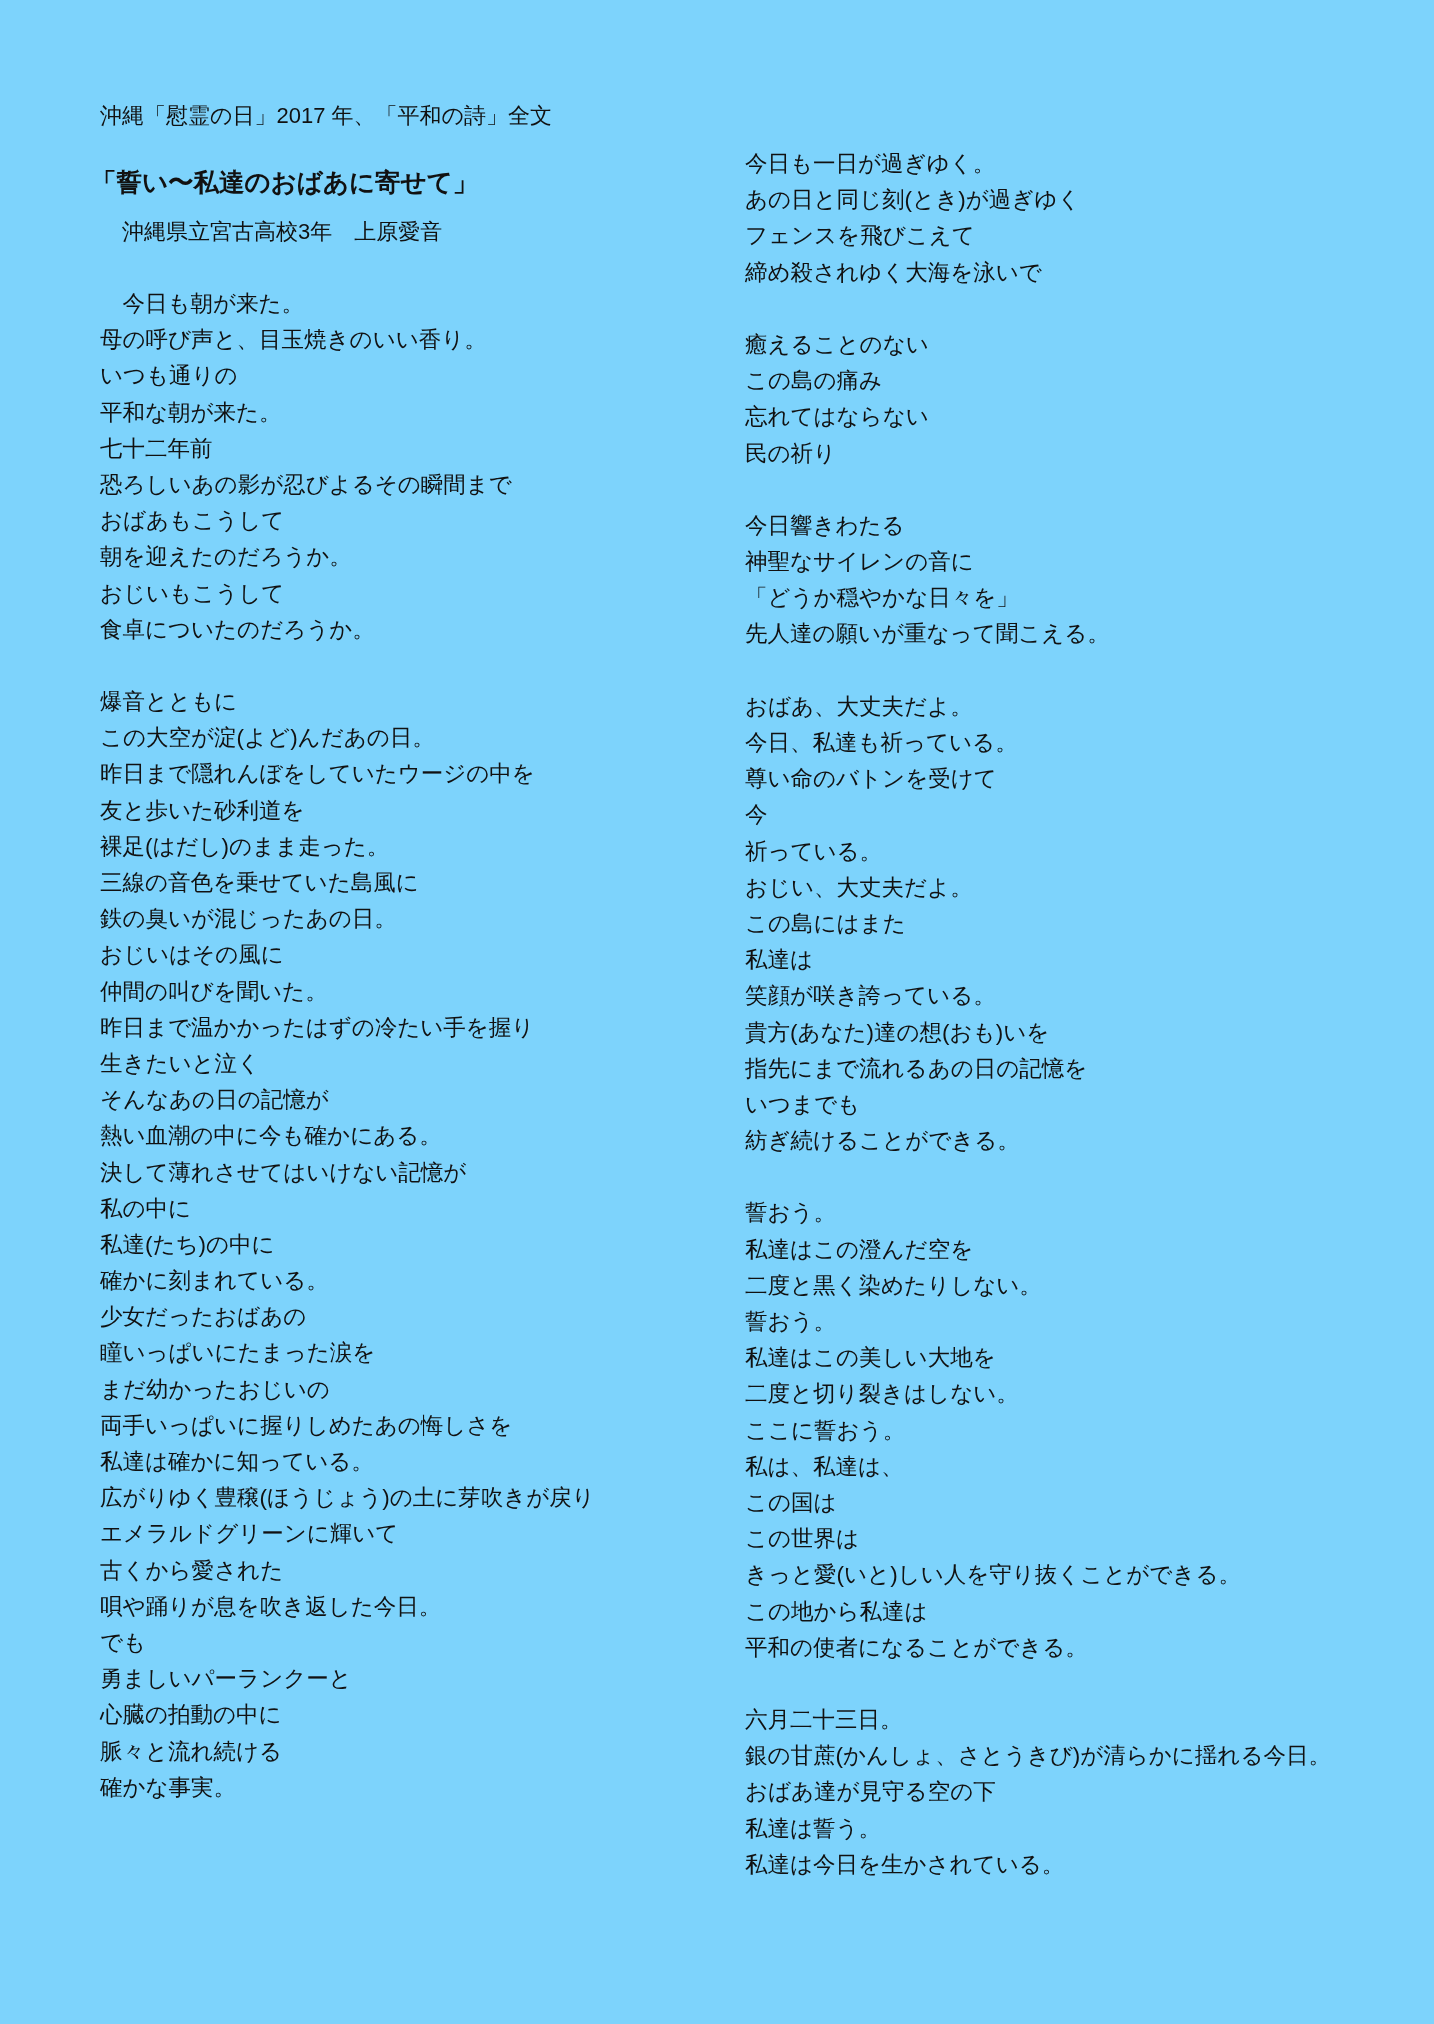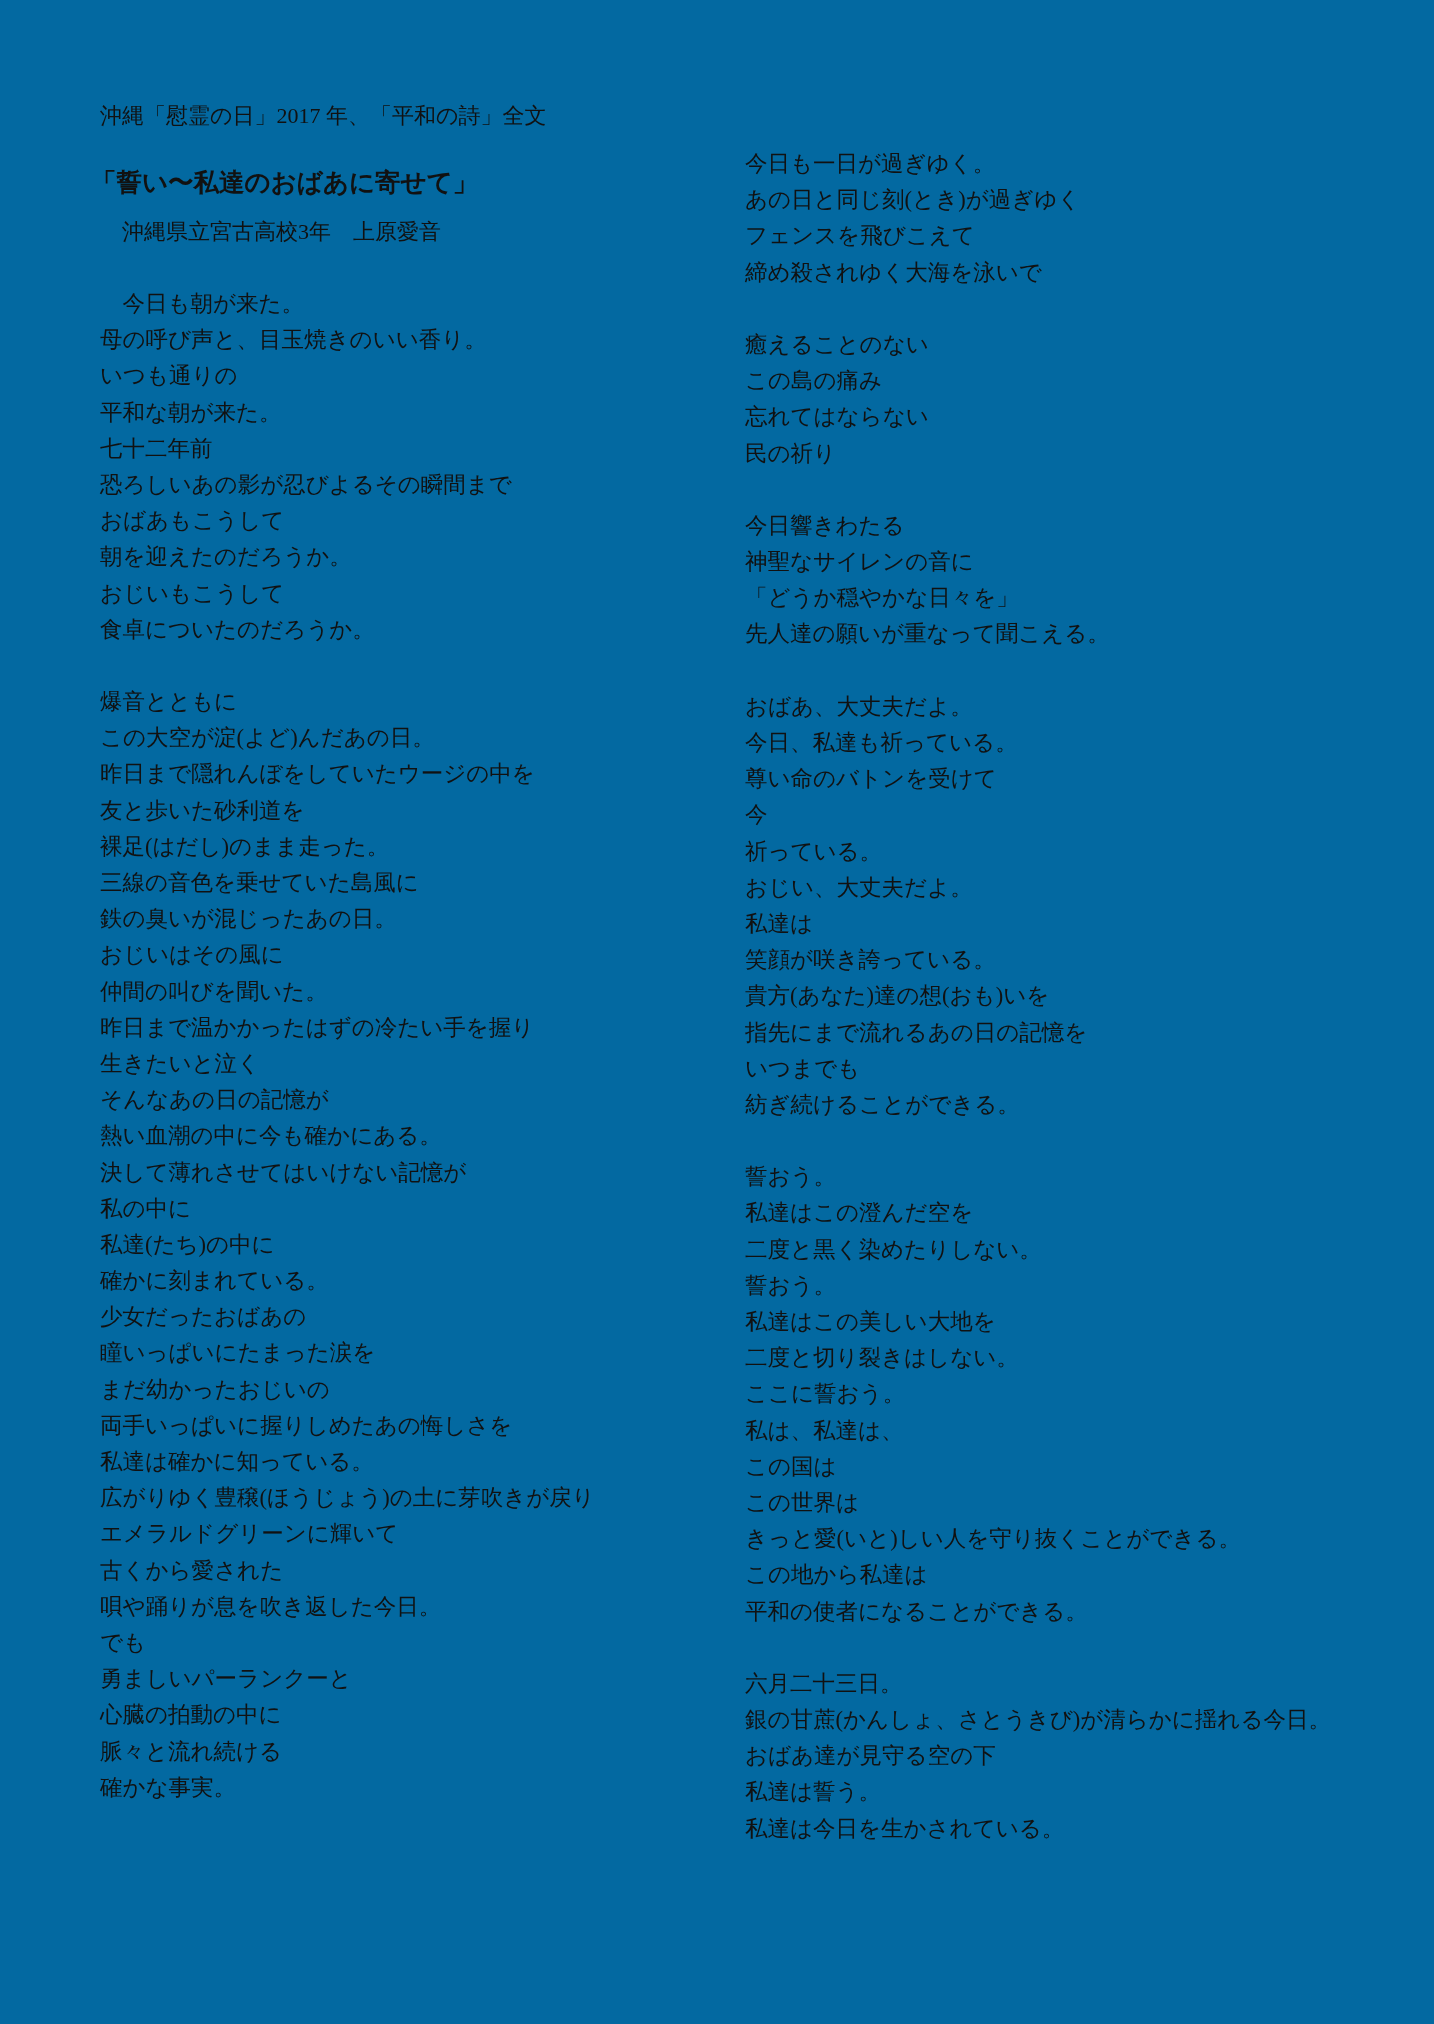--- a/index.html
+++ b/index.html
@@ -4,23 +4,23 @@
 <style>
   html, body {
     margin: 0;
     padding: 0;
     background: #ffffff;
   }
   .page {
     position: relative;
     width: 1434px;
     height: 2024px;
-    background: #0369a1;
+    background: #7dd3fc;
     overflow: hidden;
-    font-family: Liberation Serif, serif;
+    font-family: Liberation Sans, sans-serif;
     color: #111111;
   }
   .doc-header {
     position: absolute;
     left: 100px;
     top: 102px;
     font-size: 22px;
     line-height: 1.3;
     white-space: pre;
   }
@@ -129,20 +129,21 @@
       <div class="poem-line">神聖なサイレンの音に</div>
       <div class="poem-line">「どうか穏やかな日々を」</div>
       <div class="poem-line">先人達の願いが重なって聞こえる。</div>
       <div class="poem-line">&nbsp;</div>
       <div class="poem-line">おばあ、大丈夫だよ。</div>
       <div class="poem-line">今日、私達も祈っている。</div>
       <div class="poem-line">尊い命のバトンを受けて</div>
       <div class="poem-line">今</div>
       <div class="poem-line">祈っている。</div>
       <div class="poem-line">おじい、大丈夫だよ。</div>
+      <div class="poem-line">この島にはまた</div>
       <div class="poem-line">私達は</div>
       <div class="poem-line">笑顔が咲き誇っている。</div>
       <div class="poem-line">貴方(あなた)達の想(おも)いを</div>
       <div class="poem-line">指先にまで流れるあの日の記憶を</div>
       <div class="poem-line">いつまでも</div>
       <div class="poem-line">紡ぎ続けることができる。</div>
       <div class="poem-line">&nbsp;</div>
       <div class="poem-line">誓おう。</div>
       <div class="poem-line">私達はこの澄んだ空を</div>
       <div class="poem-line">二度と黒く染めたりしない。</div>

